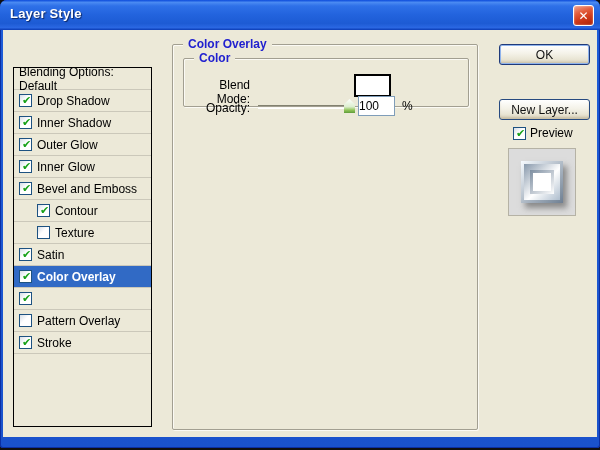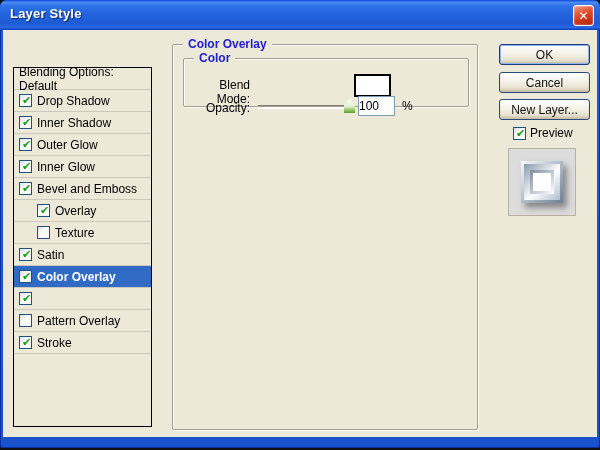--- a/index.html
+++ b/index.html
@@ -128,21 +128,21 @@
         <div class="row">
         <span class="xp-check">
           <span class="glyph">✔</span>
         </span>
         <span class="lbl">Bevel and Emboss</span>
       </div>
         <div class="row indent">
         <span class="xp-check">
           <span class="glyph">✔</span>
         </span>
-        <span class="lbl">Overlay</span>
+        <span class="lbl">Contour</span>
       </div>
         <div class="row indent">
         <span class="xp-check">
           <span class="glyph"></span>
         </span>
         <span class="lbl">Texture</span>
       </div>
         <div class="row">
         <span class="xp-check">
           <span class="glyph">✔</span>
@@ -185,21 +185,20 @@
 
         <span class="fld-label" style="top:42px">Opacity:</span>
         <div class="slider-track"></div>
         <div class="slider-thumb"></div>
         <input class="num-input" value="100" style="">
         <span class="pct">%</span>
       </div>
     </div>
 
     <button class="xp-btn default" style="top:14px">OK</button>
-    <button class="xp-btn" style="top:42px">Cancel</button>
     <button class="xp-btn" style="top:69px">New Layer...</button>
 
     <div class="preview-wrap">
       <span class="xp-check">
         <span class="glyph">✔</span>
       </span>
       <span class="preview-label">Preview</span>
     </div>
 
     <div class="thumb-box">

